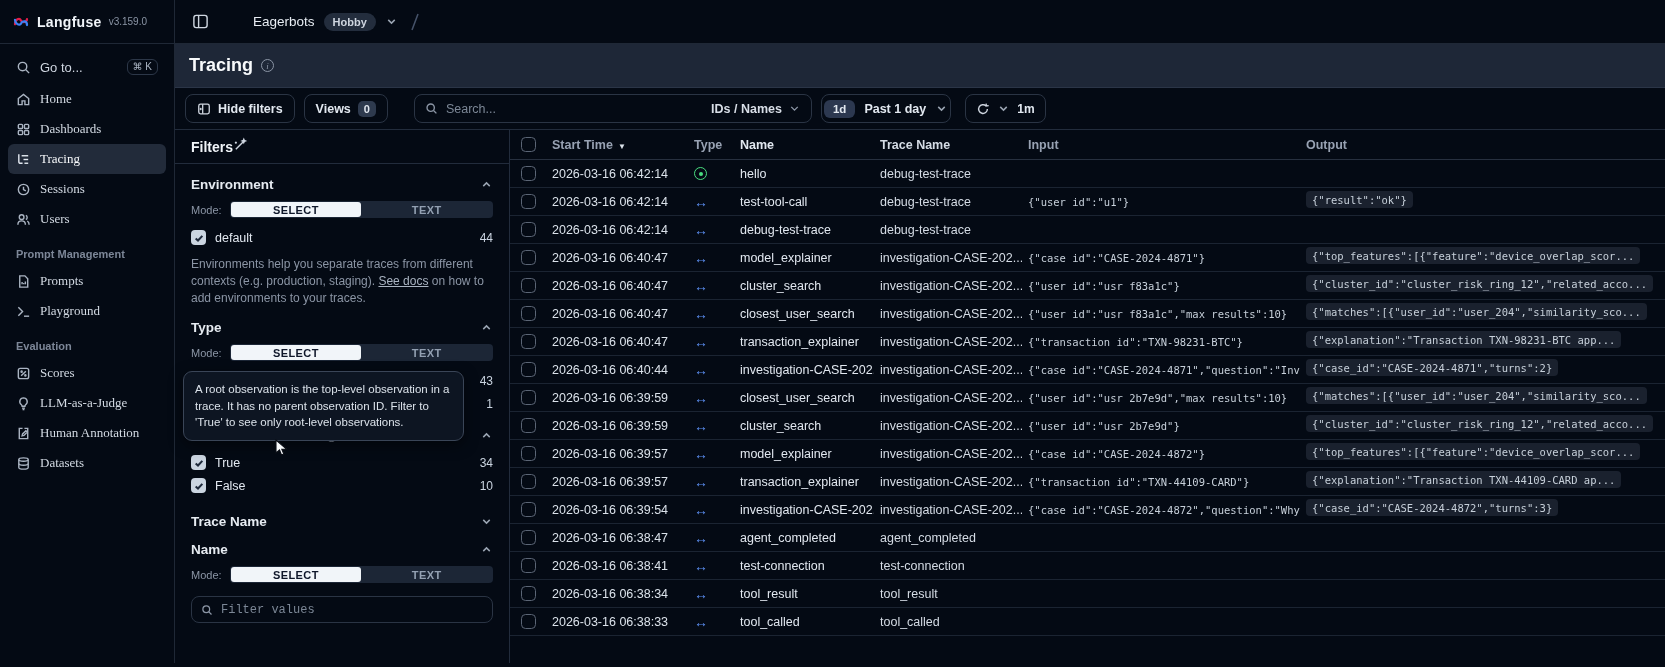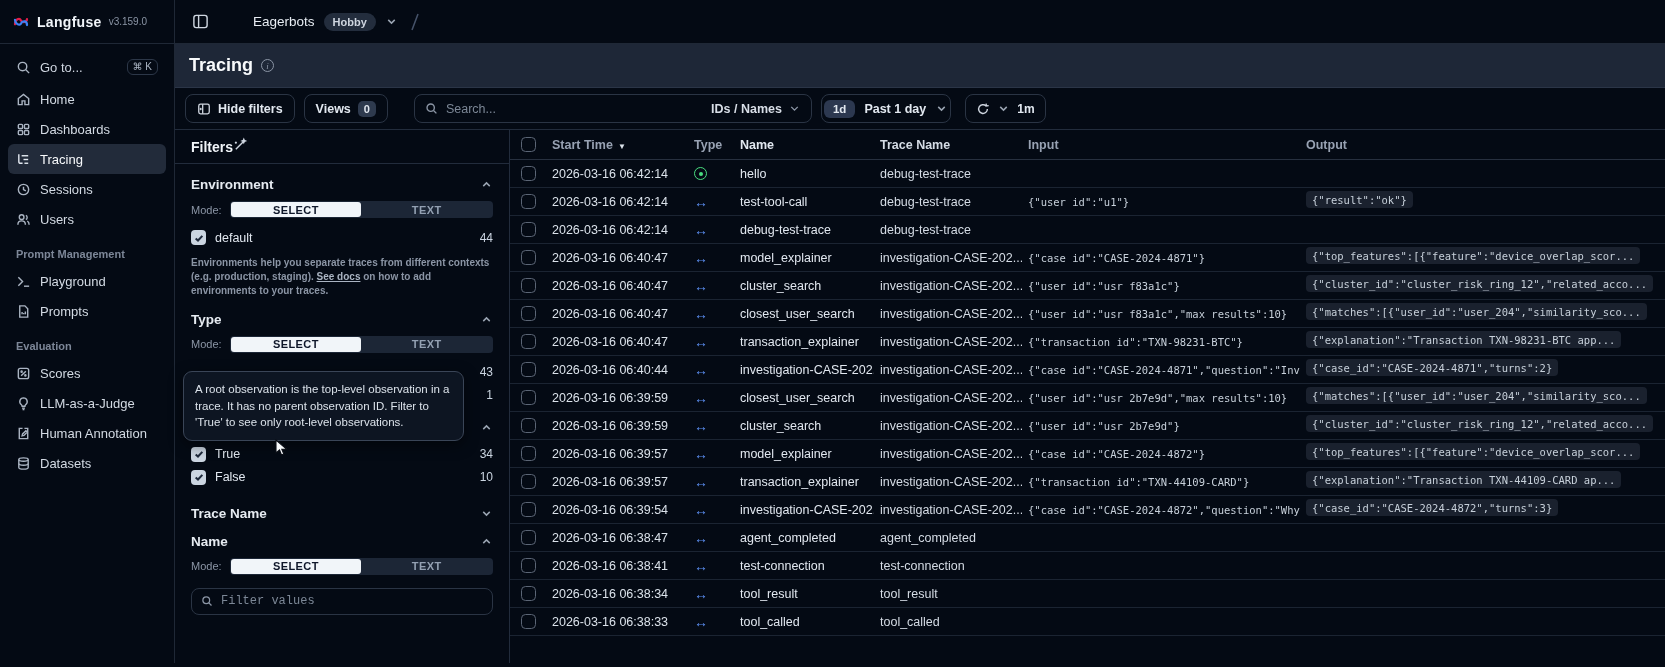--- a/index.html
+++ b/index.html
@@ -6,21 +6,21 @@
   html,body { width:1665px; height:667px; overflow:hidden; background:#040a14; font-family:"Liberation Sans", sans-serif; color:#e2e8f0; }
   .app { position:relative; width:1665px; height:663px; display:flex; }
 
   
   .sidebar { width:175px; flex:0 0 175px; border-right:1px solid #1f2836; background:#040a14; display:flex; flex-direction:column; }
   .sb-header { height:44px; display:flex; align-items:center; gap:7px; padding:0 12px; border-bottom:1px solid #1f2836; }
   .sb-logo { width:18px; height:18px; flex:0 0 18px; }
   .sb-brand { font-size:14px; font-weight:bold; letter-spacing:.3px; color:#f1f5f9; }
   .sb-version { font-size:10px; color:#8b95a5; }
   .sb-body { padding:8px 8px; display:flex; flex-direction:column; }
-  .sb-item { display:flex; align-items:center; gap:9px; height:30px; padding:0 8px; border-radius:6px; font-size:13px; color:#d3dae3; cursor:default; }
+  .sb-item { display:flex; align-items:center; gap:9px; height:30px; padding:0 8px; border-radius:6px; font-size:13px; color:#d3dae3; cursor:default;font-family:Liberation Serif, serif; }
   .sb-item svg { width:15px; height:15px; stroke:#aab4c2; stroke-width:1.5; fill:none; flex:0 0 15px; }
   .sb-item.active { background:#222b3a; color:#f8fafc; }
   .sb-item.active svg { stroke:#e2e8f0; }
   .sb-goto { display:flex; align-items:center; gap:9px; height:30px; padding:0 8px; font-size:13px; color:#cfd6e0; margin-bottom:2px; }
   .kbd { margin-left:auto; border:1px solid #2c3748; border-radius:6px; font-size:10px; color:#aab4c2; padding:2px 5px; line-height:1; }
   .sb-section { font-size:11px; font-weight:bold; color:#7d8798; padding:14px 8px 6px 8px; }
 
   
   .main { flex:1; display:flex; flex-direction:column; min-width:0; }
   .topbar { height:44px; flex:0 0 44px; display:flex; align-items:center; gap:9px; padding:0 12px; border-bottom:1px solid #1f2836; }
@@ -65,21 +65,21 @@
   .mode-tabs { flex:1; display:flex; background:#1c2636; border-radius:4px; padding:1px; height:17px; }
   .mode-tab { flex:1; display:flex; align-items:center; justify-content:center; font-size:11px; font-weight:bold; letter-spacing:.4px; color:#93a0b2; border-radius:3px; }
   .mode-tab.active { background:#f1f5f9; color:#0f172a; }
   .opt-row { display:flex; align-items:center; gap:9px; margin-top:11px; height:17px; }
   .opt-row + .opt-row { margin-top:6px; }
   .cb { width:15px; height:15px; border-radius:4px; background:#cbd5e1; display:flex; align-items:center; justify-content:center; }
   .cb svg { width:10px; height:10px; stroke:#1e293b; stroke-width:2.4; fill:none; }
   .opt-label { font-size:12.5px; color:#e2e8f0; }
   .opt-count { margin-left:auto; font-size:12px; color:#cbd5e1; }
   .count-only { justify-content:flex-end; }
-  .help-text { margin-top:10px; font-size:10px; line-height:1.42; color:#8b95a5;font-weight:bold; }
+  .help-text { margin-top:10px; font-size:12px; line-height:1.42; color:#8b95a5; }
   .help-text a { color:#aab4c2; text-decoration:underline; }
   .f-input { margin-top:13px; height:27px; display:flex; align-items:center; gap:8px; border:1px solid #2a3444; border-radius:8px; padding:0 9px; }
   .f-input svg { width:12px; height:12px; stroke:#8b95a5; stroke-width:1.7; fill:none; }
   .f-input input { flex:1; background:transparent; border:none; outline:none; color:#ec4899; font-size:12px; font-family:Liberation Mono, monospace; }
   .f-input input::placeholder { color:#7c8796; }
   .chev-s { width:13px; height:13px; stroke:#9aa4b2; stroke-width:1.8; fill:none; }
 
   .tooltip { position:absolute; left:8px; top:241px; width:281px; background:#0d1522; border:1px solid #3a4557; border-radius:9px; padding:9px 11px; font-size:11.5px; line-height:1.45; color:#dbe2ea; z-index:5; box-shadow:0 4px 14px rgba(0,0,0,.5); }
   .cursor { position:absolute; left:99px; top:309px; z-index:6; }
 
@@ -166,33 +166,33 @@
             <path d="M2 13.5 C2 10.5 4 9.5 6 9.5 C8 9.5 10 10.5 10 13.5"></path>
             <path d="M10.5 3.5 a2.5 2.5 0 0 1 0 4.5"></path>
             <path d="M12 9.8 C13.5 10.4 14 11.8 14 13.5"></path>
           </svg>
         <span>Users</span>
       </div>
 
       <div class="sb-section">Prompt Management</div>
       <div class="sb-item">
         <svg viewBox="0 0 16 16">
-            <path d="M2.5 3.5 L7 8 L2.5 12.5"></path>
-            <line x1="8.5" y1="13" x2="14" y2="13"></line>
-          </svg>
-        <span>Playground</span>
-      </div>
-      <div class="sb-item">
-        <svg viewBox="0 0 16 16">
             <path d="M4 2 H9.5 L12.5 5 V14 H4 Z"></path>
             <line x1="6.5" y1="8.5" x2="6.5" y2="11"></line>
             <line x1="8.3" y1="9.5" x2="8.3" y2="11"></line>
             <line x1="10" y1="8" x2="10" y2="11"></line>
           </svg>
         <span>Prompts</span>
+      </div>
+      <div class="sb-item">
+        <svg viewBox="0 0 16 16">
+            <path d="M2.5 3.5 L7 8 L2.5 12.5"></path>
+            <line x1="8.5" y1="13" x2="14" y2="13"></line>
+          </svg>
+        <span>Playground</span>
       </div>
 
       <div class="sb-section">Evaluation</div>
       <div class="sb-item">
         <svg viewBox="0 0 16 16">
             <rect x="2.5" y="2.5" width="11" height="11" rx="2"></rect>
             <line x1="5.5" y1="10.5" x2="10.5" y2="5.5"></line>
             <circle cx="6" cy="6" r="0.6"></circle>
             <circle cx="10" cy="10" r="0.6"></circle>
           </svg>

